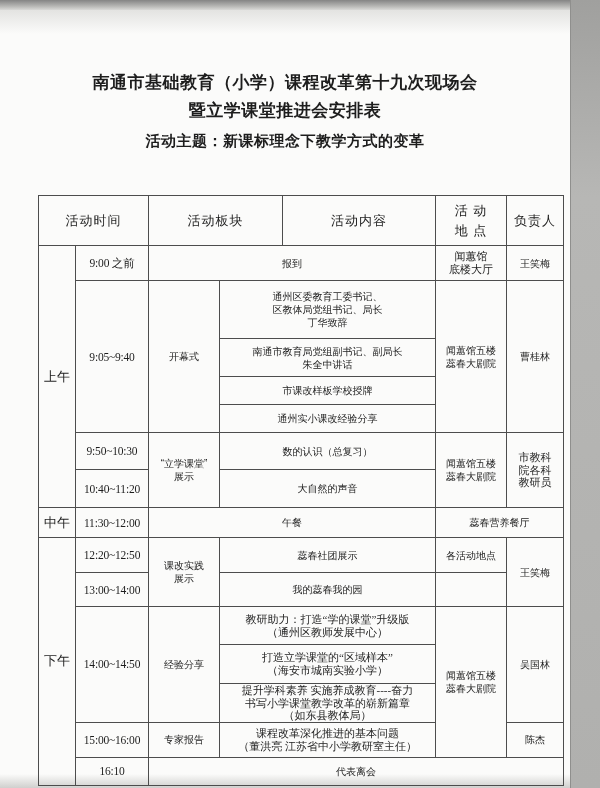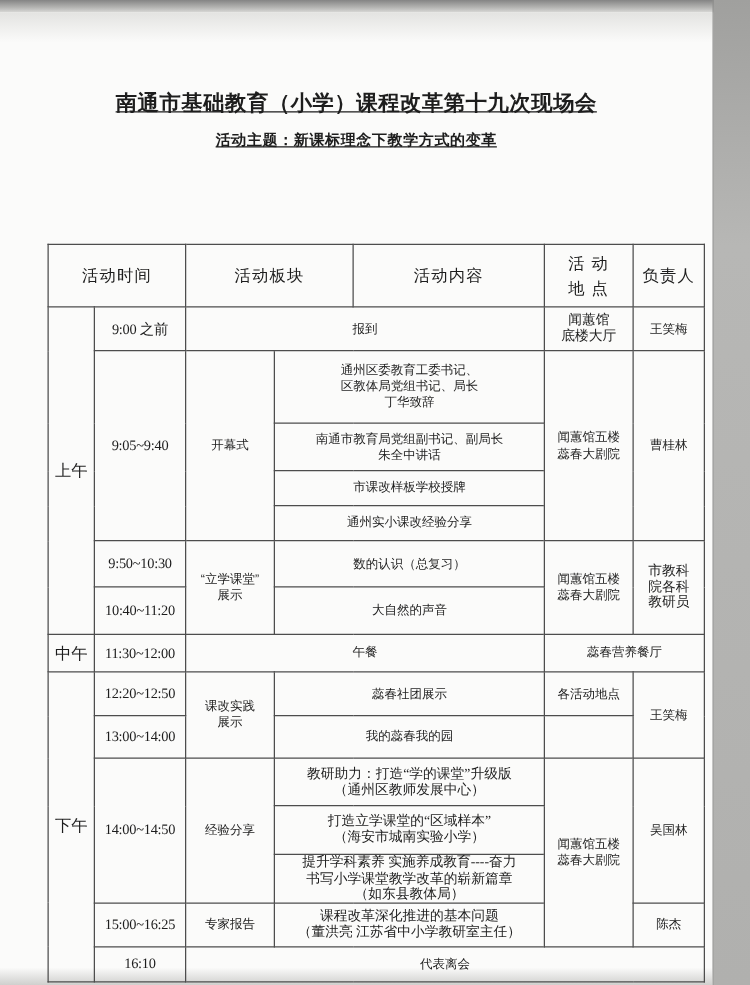--- a/index.html
+++ b/index.html
@@ -12,24 +12,24 @@
   .top-band { position:absolute; top:0; left:0; width:600px; height:10px;
     background:linear-gradient(180deg,#848484 0%,#b5b5b3 60%,#d9d9d7 100%); }
   .top-fade { position:absolute; top:10px; left:0; width:570px; height:24px;
     background:linear-gradient(180deg,#e3e3e1,#fbfbfa); }
   .right-margin { position:absolute; top:0; left:570px; width:30px; height:788px;
     background:linear-gradient(180deg,#a0a09e,#b7b7b5 25%,#b0b0ae 100%);
     border-left:1px solid #8f8f8d; box-sizing:border-box; }
   .bottom-shade { position:absolute; left:0; bottom:0; width:570px; height:14px;
     background:linear-gradient(180deg,rgba(190,190,188,0),rgba(172,172,169,0.55)); }
 
-  .doc-header { position:absolute; top:74px; left:0; width:570px; text-align:center;text-decoration:underline; }
+  .doc-header { position:absolute; top:74px; left:0; width:570px; text-align:center; }
   .title { font-weight:bold; font-size:17px; line-height:1.0; letter-spacing:0.5px; }
   .title + .title { margin-top:11px; }
-  .subtitle { margin-top:13px; font-size:12px; font-weight:600; letter-spacing:0.5px;text-align:center; }
+  .subtitle { margin-top:13px; font-size:15px; font-weight:600; letter-spacing:0.5px;text-align:center; }
 
   table.sched { position:absolute; left:38px; top:171px; width:525px;
     border-collapse:collapse; table-layout:fixed;margin-top:24px; }
   .sched td, .sched th {
     border:1px solid #4d4d4d; text-align:center; vertical-align:middle;
     padding:0 2px; overflow:hidden; font-weight:normal;
   }
   .hei { font-family:"Liberation Sans","DejaVu Sans",sans-serif; font-weight:bold; }
   .kai { font-family:"Liberation Serif","DejaVu Serif",serif; }
   .tm  { font-family:Liberation Serif, serif; font-size:11.5px; letter-spacing:-0.2px; }
@@ -43,20 +43,21 @@
 </head>
 <body>
 
 <div class="top-band"></div>
 <div class="top-fade"></div>
 <div class="right-margin"></div>
 <div class="bottom-shade"></div>
 
 <div class="doc-header">
   <div class="title">南通市基础教育（小学）课程改革第十九次现场会</div>
+  <div class="title">暨立学课堂推进会安排表</div>
   <div class="subtitle">活动主题：新课标理念下教学方式的变革</div>
 </div>
 
 <table class="sched">
   <colgroup>
     <col style="width:37px">
       <col style="width:73px">
       <col style="width:71px">
     <col style="width:63px">
       <col style="width:153px">
@@ -155,21 +156,21 @@
     <td class="kai f11 pre" colspan="2">打造立学课堂的“区域样本”
 （海安市城南实验小学）</td>
   </tr>
   <tr style="height:38px">
     <td class="kai f11 pre" colspan="2">提升学科素养 实施养成教育----奋力
 书写小学课堂教学改革的崭新篇章
 （如东县教体局）</td>
   </tr>
 
   <tr style="height:35px">
-    <td class="tm">15:00~16:25</td>
+    <td class="tm">15:00~16:00</td>
     <td class="hei mod">专家报告</td>
     <td class="kai f11 pre" colspan="2">课程改革深化推进的基本问题
 （董洪亮 江苏省中小学教研室主任）</td>
     <td class="kai f12">陈杰</td>
   </tr>
 
   <tr style="height:28px">
     <td class="tm">16:10</td>
     <td class="hei f12" colspan="5">代表离会</td>
   </tr>

